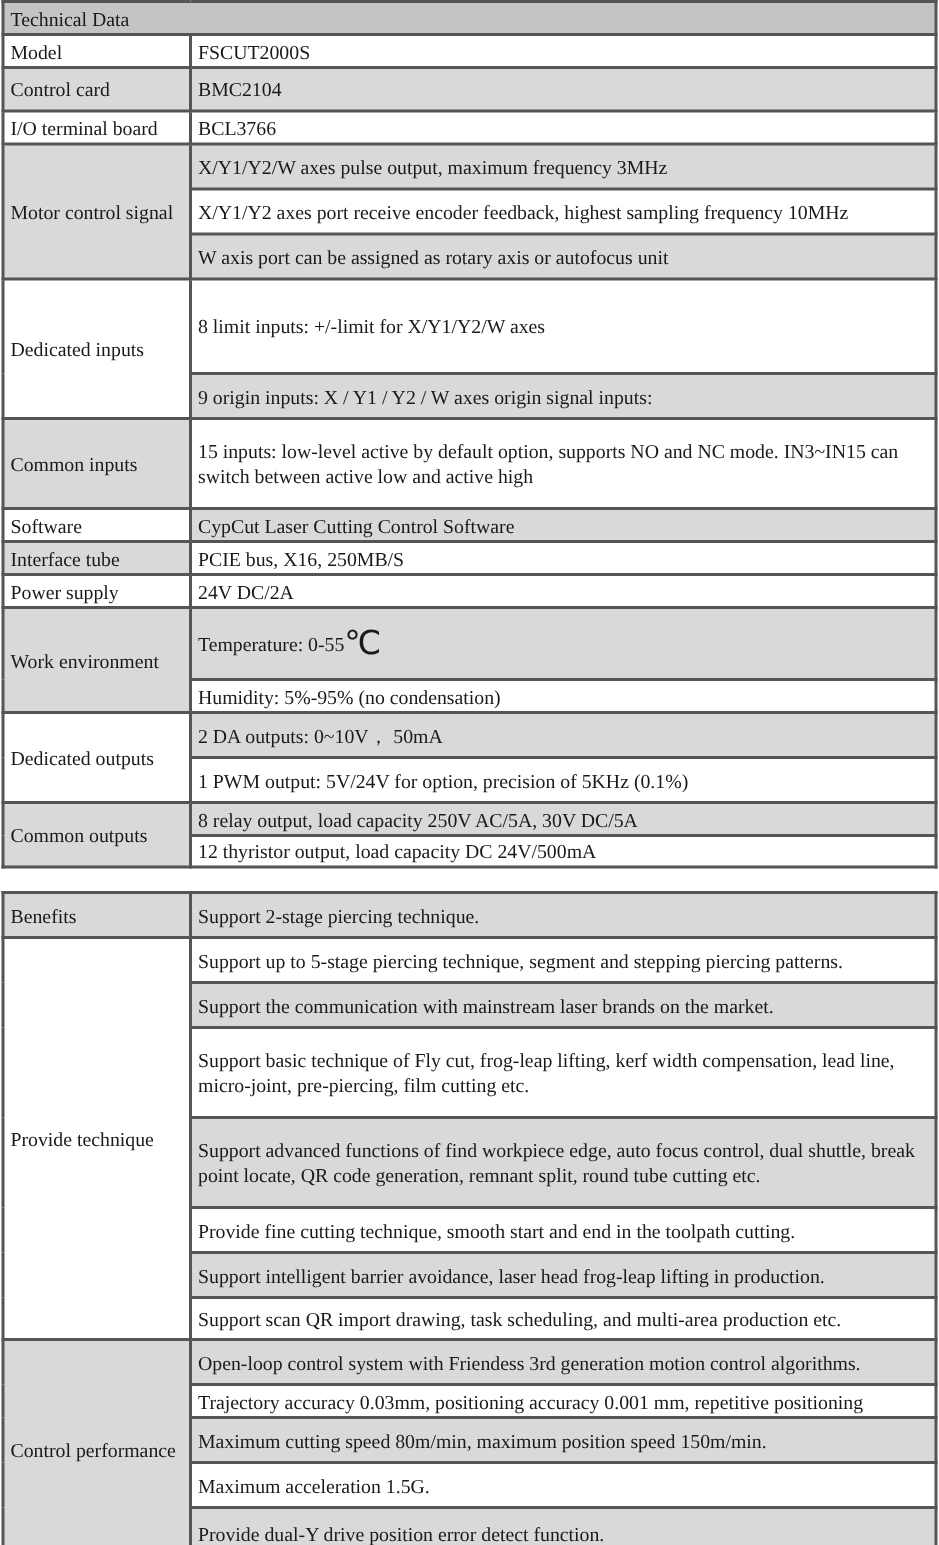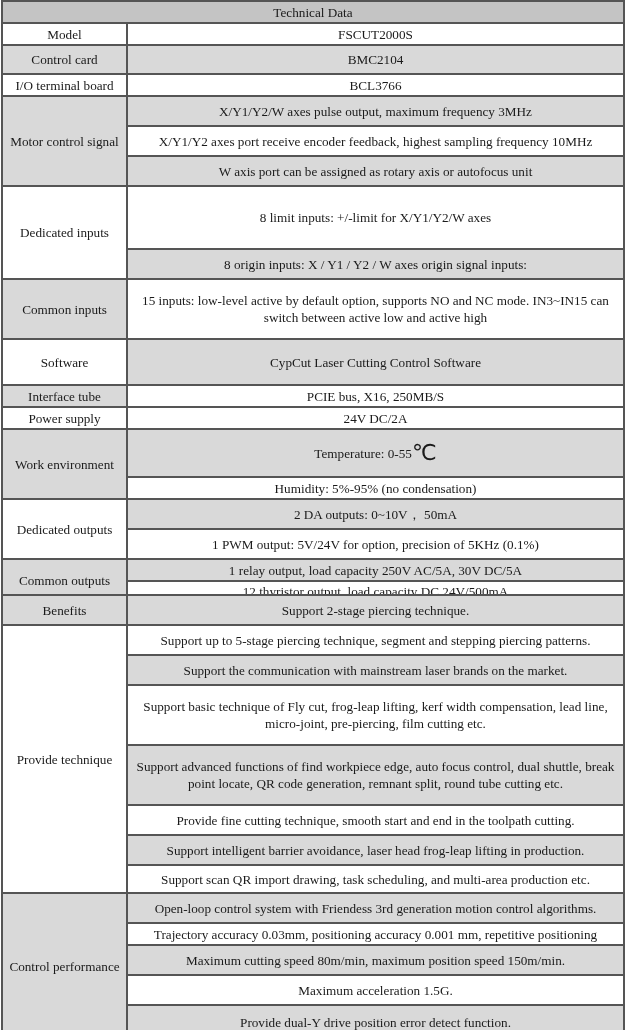--- a/index.html
+++ b/index.html
@@ -1,19 +1,19 @@
 <!DOCTYPE html>
 <html><head>
 <meta charset="utf-8">
 <style>
   html, body { margin: 0; padding: 0; background: #ffffff; }
   body { width: 626px; height: 1030px; position: relative; overflow: hidden;
          font-family: "Liberation Serif", serif; color: #1a1a1a; }
   .tbl { position: absolute; left: 1px; width: 624px; border-collapse: collapse; table-layout: fixed; }
-  .tbl td { border: 2px solid #555; text-align: center; vertical-align: middle; padding: 0 4px;
+  .tbl td { border: 2px solid #555; text-align: left; vertical-align: middle; padding: 0 4px;
             font-size: 13.2px; line-height: 17px; }
   .tbl col.c1 { width: 125px; }
   .g { background: #d9d9d9; }
   .w { background: #ffffff; }
   .hdr { background: #c4c4c4; }
   .lh2 { line-height: 30px; }
   .big { font-family: "DejaVu Sans", sans-serif; font-size: 22px; vertical-align: -2px; }
   #t1 { top: 0px; }
   #t2 { top: 594px; }
 </style>
@@ -52,28 +52,28 @@
       </tr>
   <tr style="height:30px">
         <td class="g">W axis port can be assigned as rotary axis or autofocus unit</td>
       </tr>
 
   <tr style="height:63px">
     <td rowspan="2" class="w">Dedicated inputs</td>
     <td class="w">8 limit inputs: +/-limit for X/Y1/Y2/W axes</td>
   </tr>
   <tr style="height:30px">
-        <td class="g">8 origin inputs: X / Y1 / Y2 / W axes origin signal inputs:</td>
+        <td class="g">9 origin inputs: X / Y1 / Y2 / W axes origin signal inputs:</td>
       </tr>
 
   <tr style="height:60px">
     <td class="g">Common inputs</td>
     <td class="w lh2">15 inputs: low-level active by default option, supports NO and NC mode. IN3~IN15 can switch between active low and active high</td>
   </tr>
-  <tr style="height:46px">
+  <tr style="height:22px">
     <td class="w">Software</td>
     <td class="g">CypCut Laser Cutting Control Software</td>
   </tr>
   <tr style="height:22px">
     <td class="g">Interface tube</td>
     <td class="w">PCIE bus, X16, 250MB/S</td>
   </tr>
   <tr style="height:22px">
     <td class="w">Power supply</td>
     <td class="w">24V DC/2A</td>
@@ -90,21 +90,21 @@
   <tr style="height:30px">
     <td rowspan="2" class="w">Dedicated outputs</td>
     <td class="g">2 DA outputs: 0~10V，  50mA</td>
   </tr>
   <tr style="height:30px">
         <td class="w">1 PWM output: 5V/24V for option, precision of 5KHz (0.1%)</td>
       </tr>
 
   <tr style="height:22px">
     <td rowspan="2" class="g">Common outputs</td>
-    <td class="g">1 relay output, load capacity 250V AC/5A, 30V DC/5A</td>
+    <td class="g">8 relay output, load capacity 250V AC/5A, 30V DC/5A</td>
   </tr>
   <tr style="height:21px">
         <td class="w">12 thyristor output, load capacity DC 24V/500mA</td>
       </tr>
 </tbody>
   </table>
 
 <table id="t2" class="tbl">
   <colgroup>
       <col class="c1">

